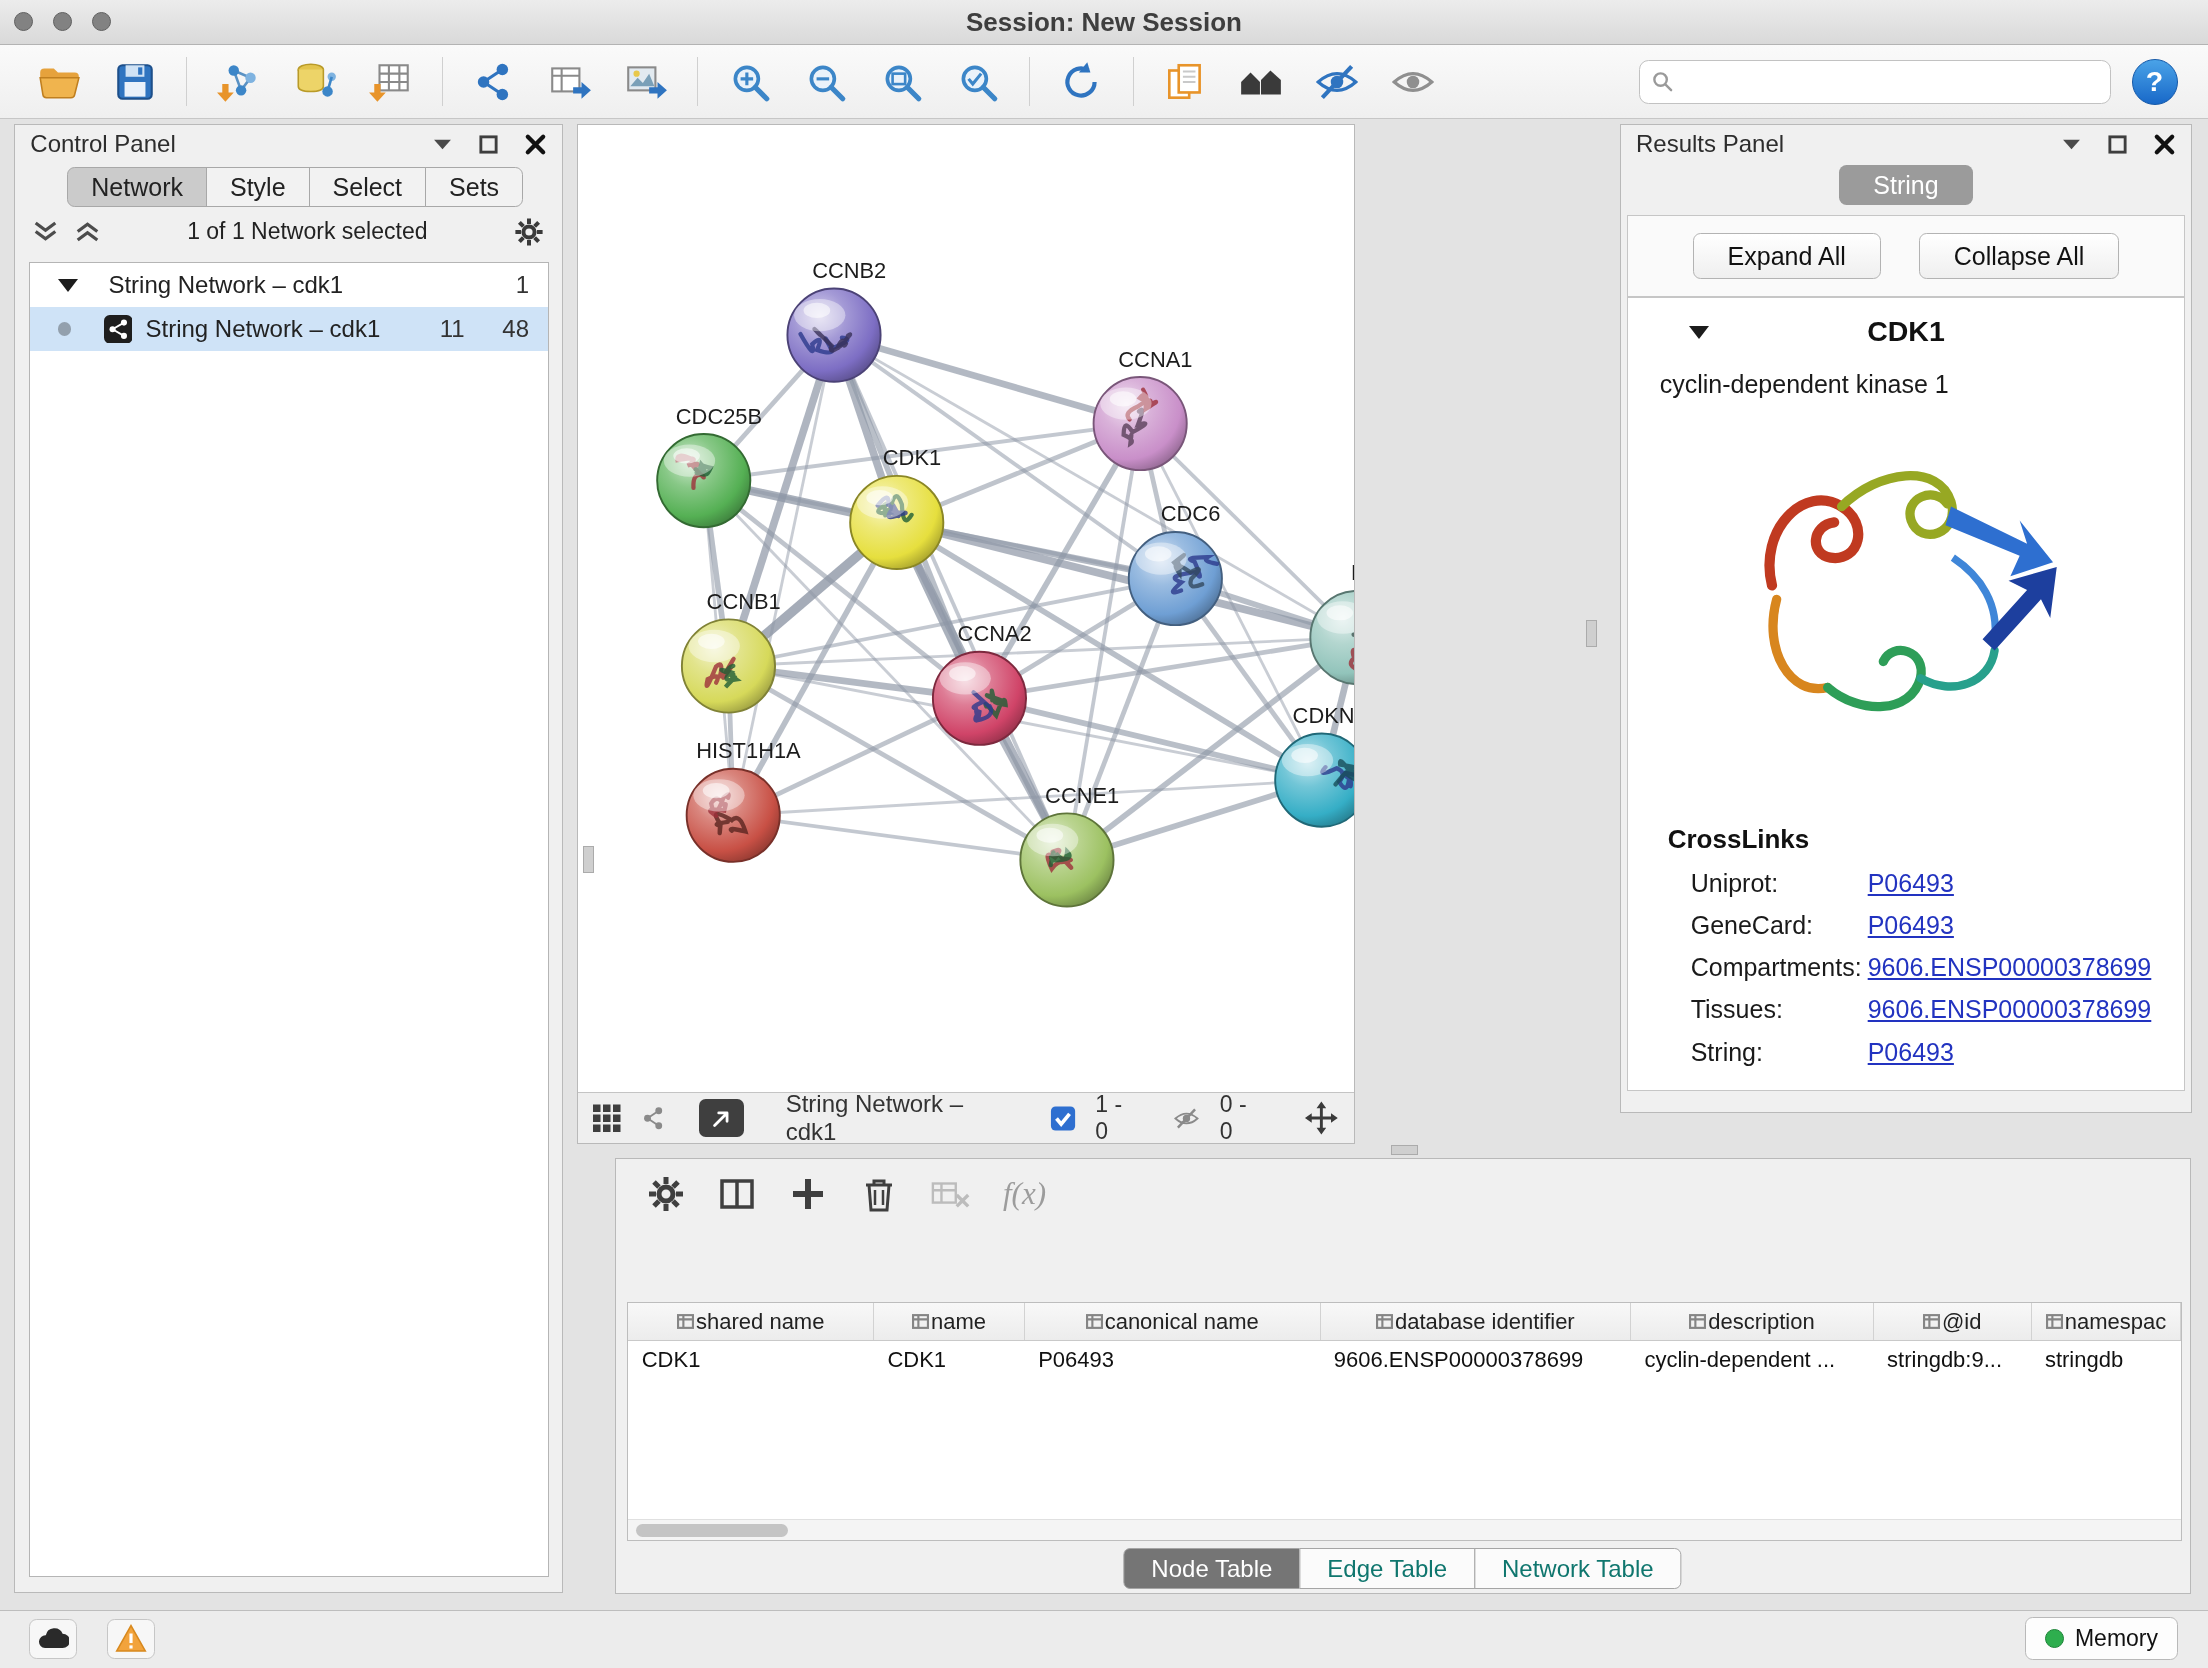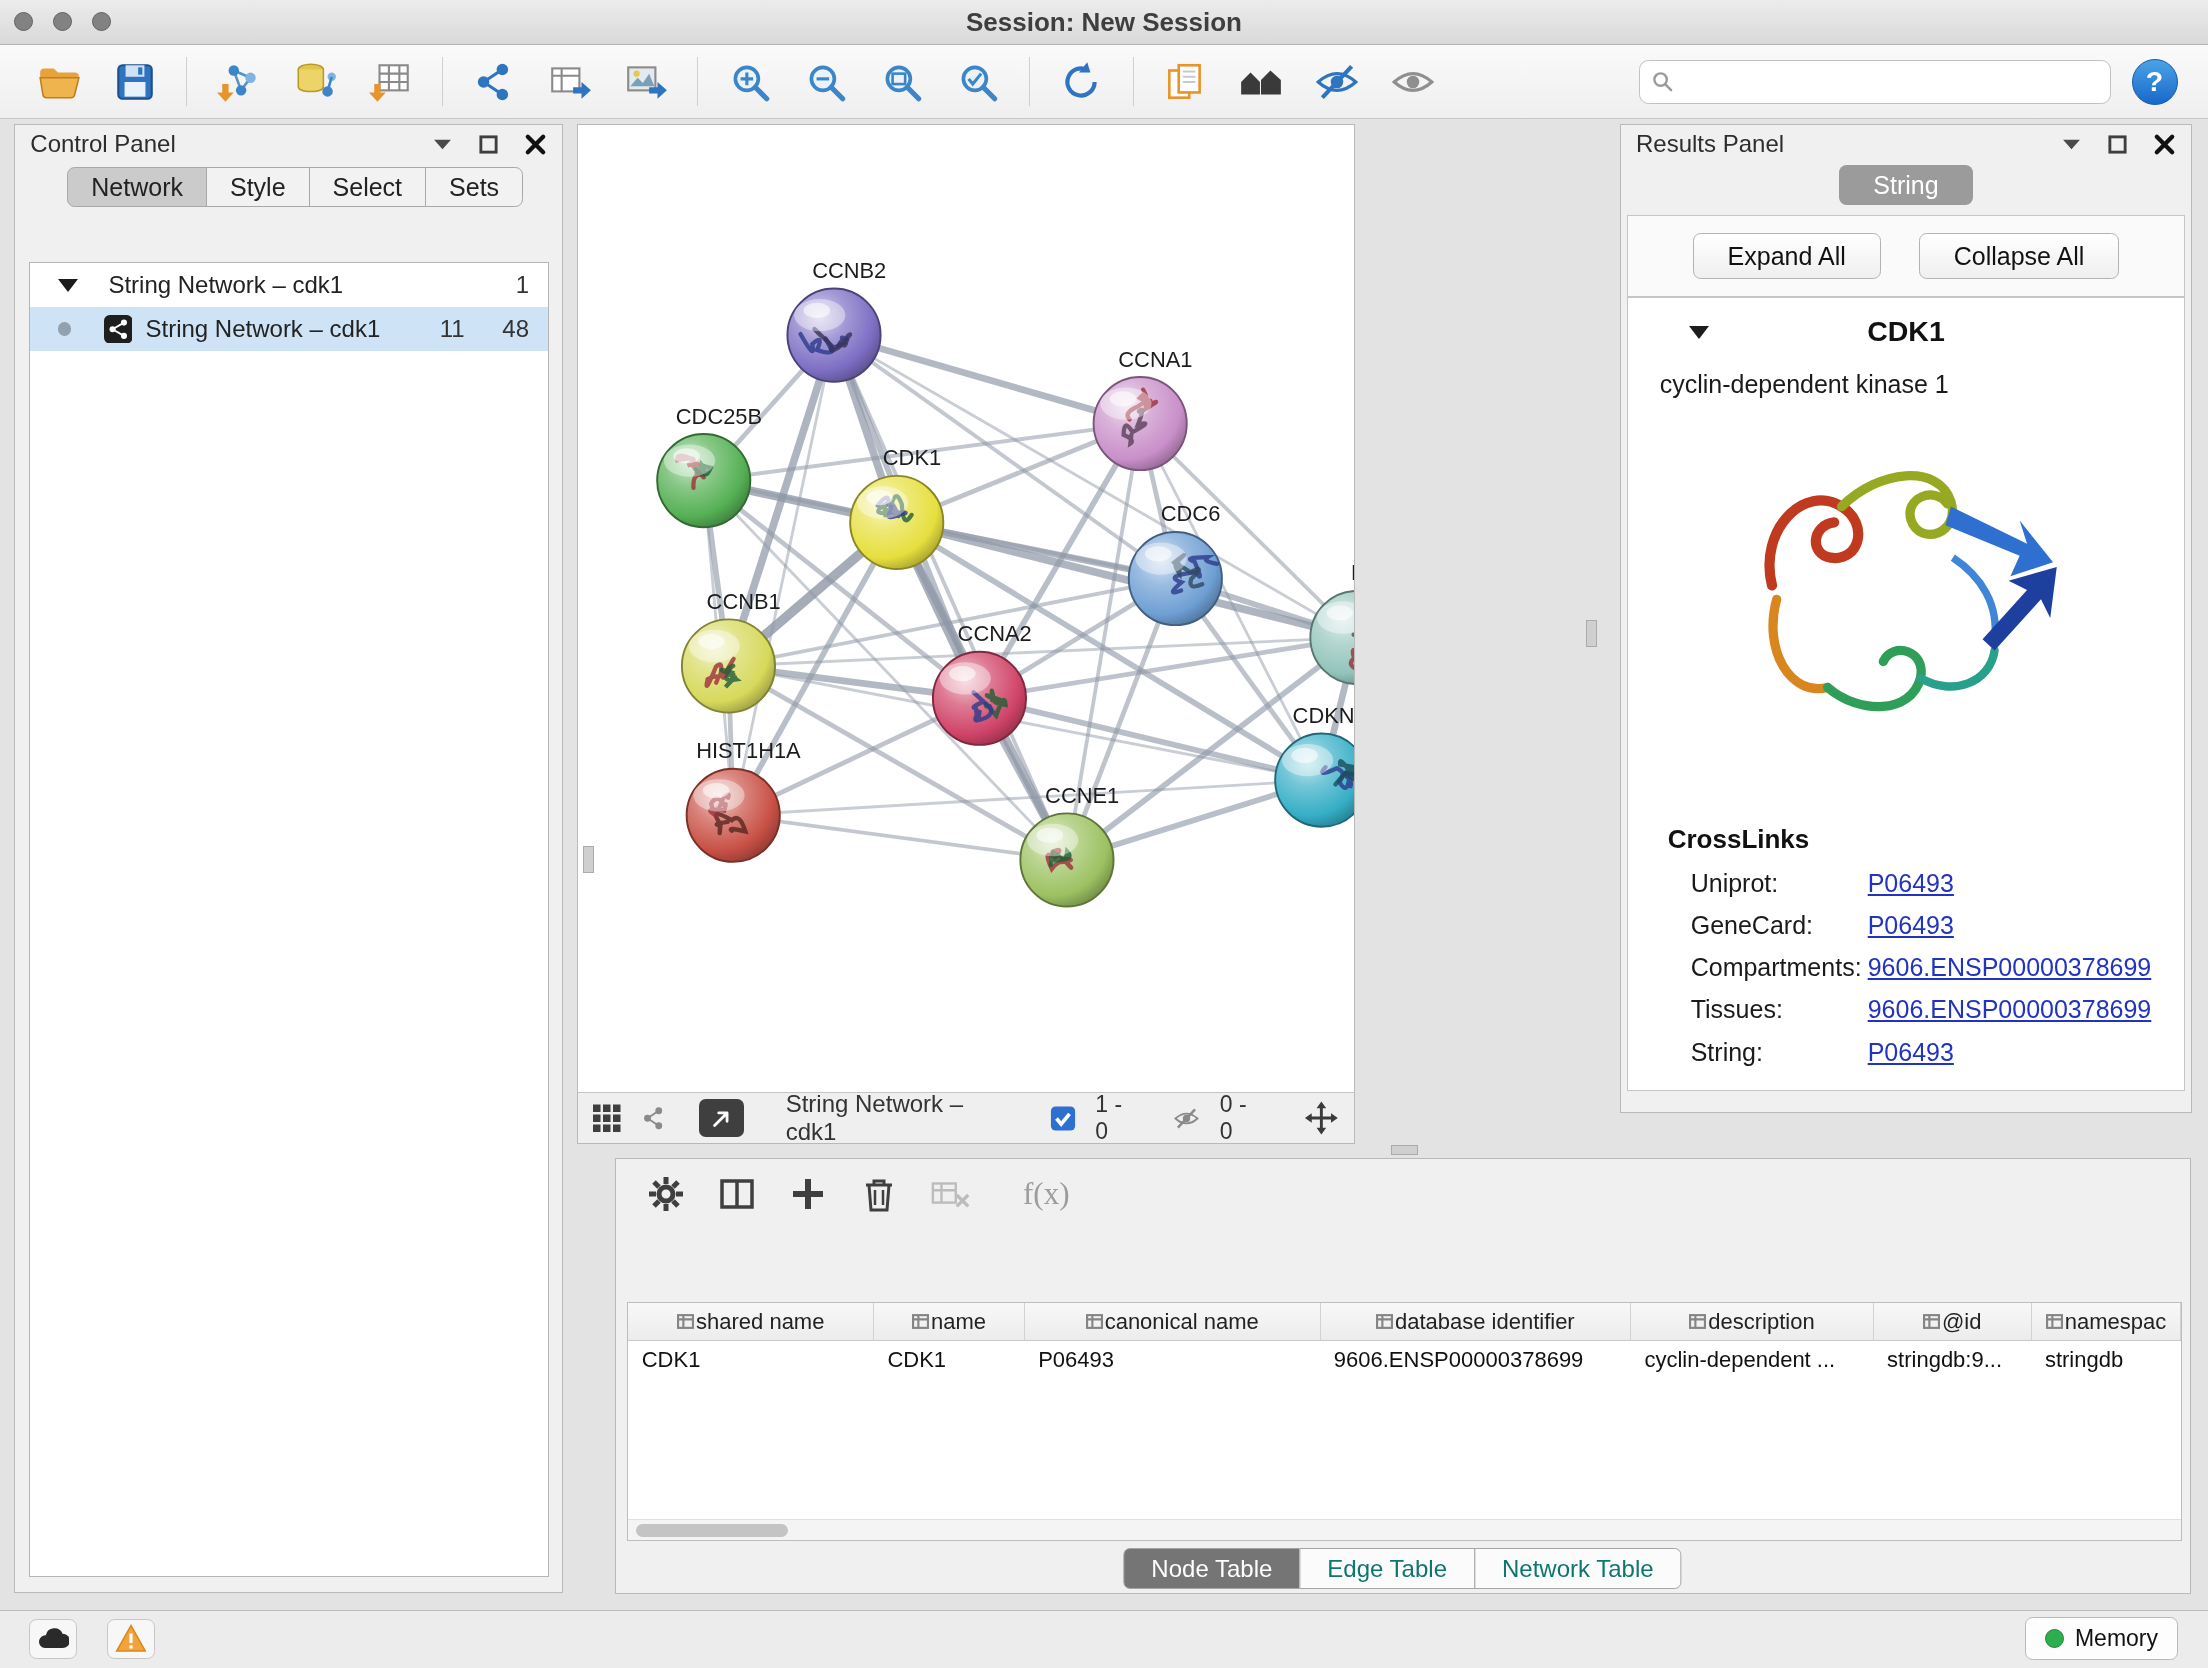--- a/index.html
+++ b/index.html
@@ -61,21 +61,21 @@
   .generow h2{text-align:center;font-size:28.5px;color:#111}
   .genedesc{margin:13.3px 0 0 32px;font-size:25px;color:#1a1a1a}
   .xl-title{margin:32px 0 0 40px;font-size:26px;font-weight:bold;color:#111}
   .xrow{display:flex;padding:13.3px 0 0 63px;font-size:25px}
   .xlabel{width:177px;color:#1a1a1a}
   .xval{color:#2233c0;text-decoration:underline}
 
   
   #table-panel{left:615px;top:1158px;width:1576px;height:436px}
   .tp-toolbar{display:flex;align-items:center;gap:31px;padding:15px 0 0 30px}
-  .fx{font-family:"Liberation Serif",serif;font-size:31px;color:#9c9c9c;margin-left:20px}
+  .fx{font-family:"Liberation Serif",serif;font-style:italic;font-size:31px;color:#9c9c9c;margin-left:0}
   .dtable{position:absolute;left:11.4px;top:143px;width:1555px;bottom:52px;background:#fff;border:1px solid #bdbdbd;overflow:hidden}
   .thead{display:flex;height:38px;background:linear-gradient(#f8f8f8,#ececec);border-bottom:1px solid #c9c9c9}
   .th{display:flex;align-items:center;justify-content:center;gap:2px;font-size:22px;color:#222;border-right:1px solid #d2d2d2;overflow:hidden;white-space:nowrap}
   .trow2{display:flex;height:38px}
   .td{padding-left:13.3px;display:flex;align-items:center;font-size:22px;color:#111;overflow:hidden;white-space:nowrap}
   .c0{width:246px}.c1{width:151px}.c2{width:296px}.c3{width:311px}.c4{width:243px}.c5{width:158px}.c6{width:150px}
   .hsb{position:absolute;left:0;right:0;bottom:0;height:21px;background:#f4f4f4;border-top:1px solid #e0e0e0}
   .hsb-thumb{position:absolute;left:7.6px;top:3.8px;width:152px;height:13.3px;background:#c4c4c4;border-radius:6.7px}
   .tp-tabs{position:absolute;left:50%;transform:translateX(-50%);bottom:3.8px;display:flex}
   .tp-tab{padding:5.7px 27px;font-size:24px;border:1px solid #a5a5a5;background:#fbfbfb;color:#0f766e;margin-left:-1px}
@@ -255,20 +255,33 @@
       <svg width="23" height="23" viewBox="0 0 24 24">
           <path d="M4 4 L20 20 M20 4 L4 20" stroke="#111" stroke-width="4.5" stroke-linecap="round"></path>
         </svg>
     </span>
   </div>
   <div class="ctabs">
     <div class="ctab selected">Network</div>
     <div class="ctab">Style</div>
     <div class="ctab">Select</div>
     <div class="ctab">Sets</div>
+  </div>
+  <div class="selrow">
+    <svg width="27" height="25" viewBox="0 0 22 20">
+        <path d="M3 3 l8 6 8-6 M3 10 l8 6 8-6" fill="none" stroke="#4c4c4c" stroke-width="2.6"></path>
+      </svg>
+    <svg width="27" height="25" viewBox="0 0 22 20">
+        <path d="M3 17 l8-6 8 6 M3 10 l8-6 8 6" fill="none" stroke="#4c4c4c" stroke-width="2.6"></path>
+      </svg>
+    <span class="txt">1 of 1 Network selected</span>
+    <svg width="32" height="32" viewBox="0 0 40 40">
+      <circle cx="20" cy="20" r="7" fill="none" stroke="#3a3a3a" stroke-width="5"></circle>
+      <path d="M20 3v7M20 30v7M3 20h7M30 20h7M8 8l5 5M27 27l5 5M8 32l5-5M27 13l5-5" stroke="#3a3a3a" stroke-width="5"></path>
+    </svg>
   </div>
   <div class="tree">
     <div class="trow">
       <span class="tri"></span>
       <span style="margin-left:17px">String Network – cdk1</span>
       <span style="flex:1"></span>
       <span class="num">1</span>
     </div>
     <div class="trow selected">
       <span class="dot"></span>

